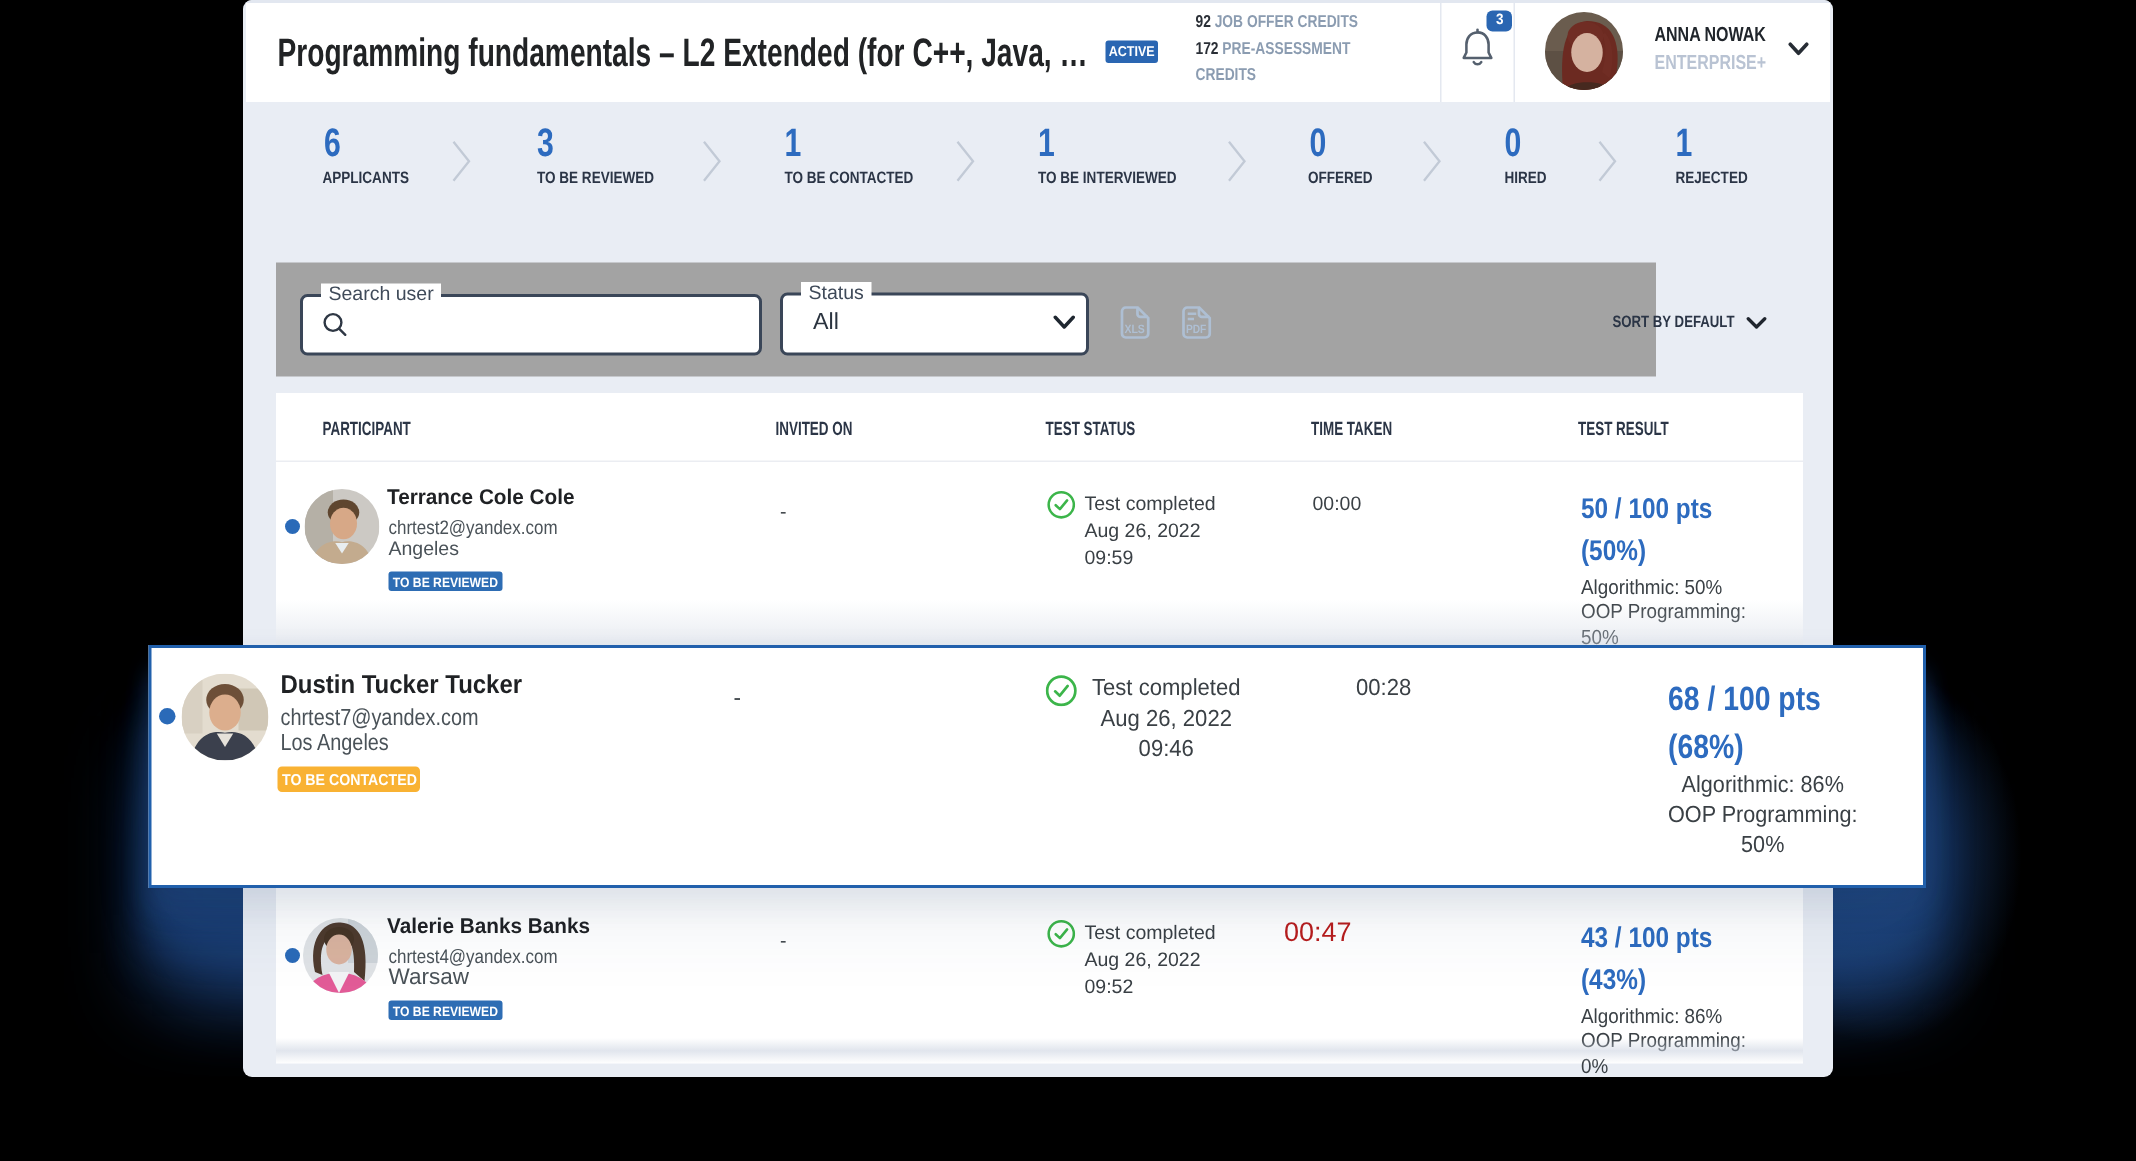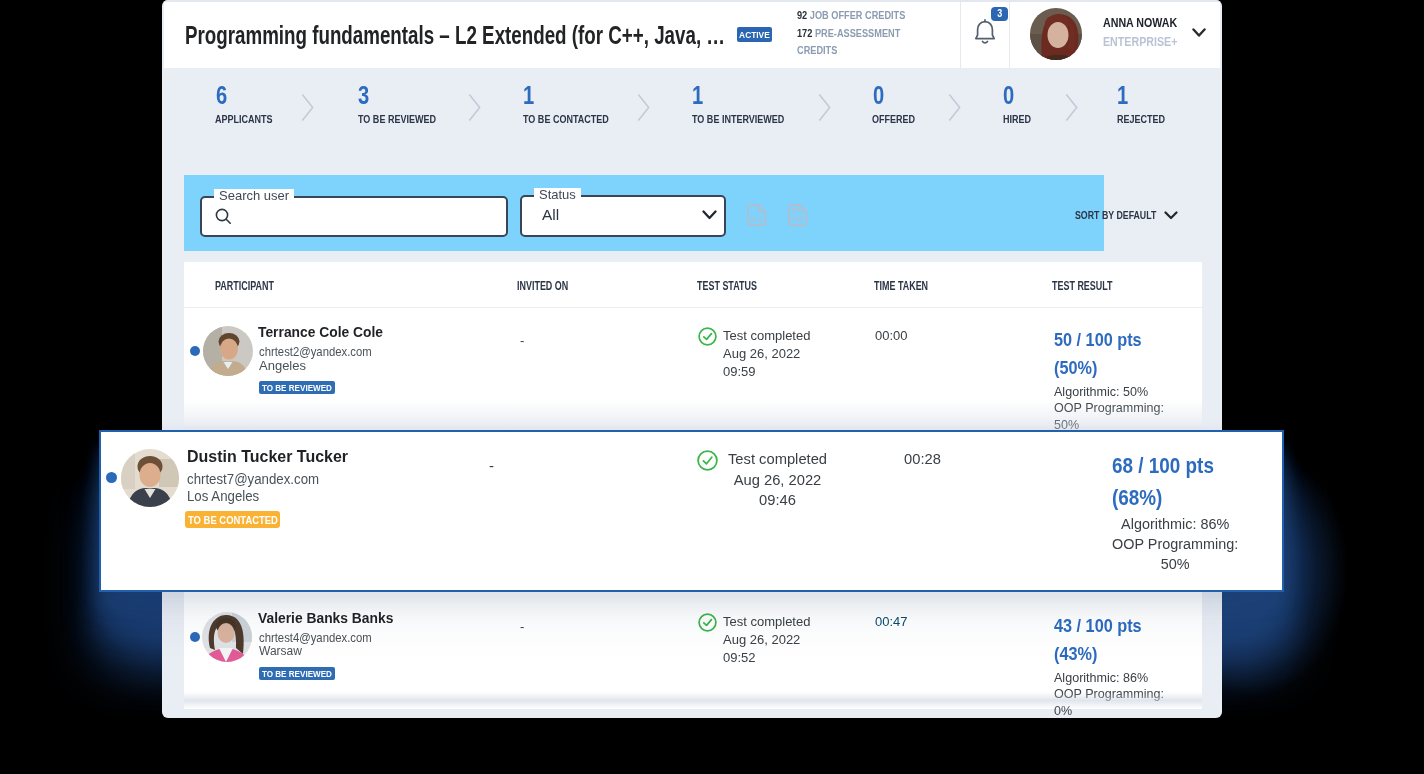--- a/index.html
+++ b/index.html
@@ -32,21 +32,21 @@
            transform:scaleX(0.79); transform-origin:0 0; white-space:nowrap; line-height:18.7px;}
   #uname .ent { color:#b9c3d3; }
 
   
   .snum { position:absolute; font-size:26.5px; font-weight:bold; color:#2d6bbf; transform:scaleX(0.76); transform-origin:0 0; line-height:26.5px; top:82px; }
   .slab { position:absolute; top:114px; font-size:11px; font-weight:bold; color:#2b3546;
           transform:scaleX(0.82); transform-origin:0 0; white-space:nowrap; line-height:11px; }
   .chev { position:absolute; top:93px; width:13px; height:29px; }
 
   
-  #spanel { position:absolute; left:22px; top:175px; width:920px; height:76px; background:#7dd3fc; }
+  #spanel { position:absolute; left:22px; top:175px; width:920px; height:76px; background:#a3a3a3; }
   #tpanel { position:absolute; left:22px; top:262px; width:1018px; height:447px; background:#fff; }
 
   .fbox { position:absolute; border:2px solid #3a4658; border-radius:5px; background:#fff; }
   .flegend { position:absolute; font-size:13px; color:#3f4a59; background:#fff; padding:0 5px; white-space:nowrap; line-height:13px; }
 
   .thead { position:absolute; top:17.8px; font-size:12.8px; font-weight:bold; color:#2b3546;
            transform:scaleX(0.70); transform-origin:0 0; white-space:nowrap; line-height:11px; }
 
   .dot { position:absolute; width:10px; height:10px; border-radius:50%; background:#2a6ab8; }
   .avatar { position:absolute; border-radius:50%; overflow:hidden; }
@@ -210,31 +210,31 @@
         <rect x="30" y="0" width="20" height="30" fill="#cdd3d8"></rect>
         <path d="M8 36 C3 14 14 2 25 3 C38 4 44 16 41 42 L34 36 C35 18 30 9 22 11 C14 13 10 20 13 38 Z" fill="#4e3a2d"></path>
         <ellipse cx="24" cy="14" rx="10" ry="8" fill="#463425"></ellipse>
         <ellipse cx="24" cy="21" rx="8.5" ry="10" fill="#d9b29e"></ellipse>
         <path d="M2 50 C6 32 42 32 46 50 Z" fill="#e25b97"></path>
         <path d="M17 36 L24 50 L31 36 Z" fill="#f2f3f5"></path>
       </svg>
     </div>
     <div class="pname" style="left:73.5px;top:349px;font-size:14.2px;line-height:14.2px;transform:scaleX(0.975);transform-origin:0 0;">Valerie Banks Banks</div>
     <div class="ptxt" style="left:75px;top:368.5px;font-size:13px;line-height:13px;transform:scaleX(0.87);transform-origin:0 0;">chrtest4@yandex.com</div>
-    <div class="ptxt" style="left:75px;top:382.5px;font-size:12px;line-height:13px;">Warsaw</div>
+    <div class="ptxt" style="left:75px;top:382.5px;font-size:15px;line-height:13px;">Warsaw</div>
     <div class="pbadge" style="left:74.5px;top:405px;width:76px;height:13px;background:#2e6db4;font-size:9px;">
         <span>TO BE REVIEWED</span>
       </div>
     <div class="ptxt" style="left:336px;top:357px;font-size:13px;color:#3a4045;">-</div>
     <svg class="grn" style="left:514px;top:350.5px;" width="19" height="19" viewBox="0 0 19 19">
       <circle cx="9.5" cy="9.5" r="8.4" fill="none" stroke="#3cb54a" stroke-width="1.7"></circle>
       <path d="M5.8 9.8 L8.6 12.4 L13.4 6.6" fill="none" stroke="#3cb54a" stroke-width="1.7" stroke-linecap="round" stroke-linejoin="round"></path>
     </svg>
     <div class="ptxt" style="left:539px;top:351px;font-size:13px;color:#3a4045;line-height:17.9px;">Test completed<br>Aug 26, 2022<br>09:52</div>
-    <div class="ptxt" style="left:691px;top:351px;font-size:13px;color:#0c4a6e;line-height:17.9px;">00:47</div>
+    <div class="ptxt" style="left:672px;top:351px;font-size:18px;color:#b91c1c;line-height:17.9px;">00:47</div>
     <div class="res" style="left:869.5px;top:354px;font-size:19px;line-height:19px;">43 / 100 pts</div>
     <div class="res" style="left:869.5px;top:381.5px;font-size:19px;line-height:19px;">(43%)</div>
     <div class="sec" style="left:869.5px;top:407.5px;font-size:13.5px;line-height:16.9px;">Algorithmic: 86%<br>OOP Programming:<br>0%</div>
     <div style="position:absolute;left:0;top:430px;width:1018px;height:17px;background:linear-gradient(180deg,rgba(255,255,255,0),rgba(200,208,222,0.55),rgba(255,255,255,0));"></div>
   </div>
 </div>
 
 <div id="card">
   <div class="dot" style="left:5px;top:40px;width:11px;height:11px;"></div>
   <div class="avatar" style="left:20px;top:17px;width:58px;height:58px;">

